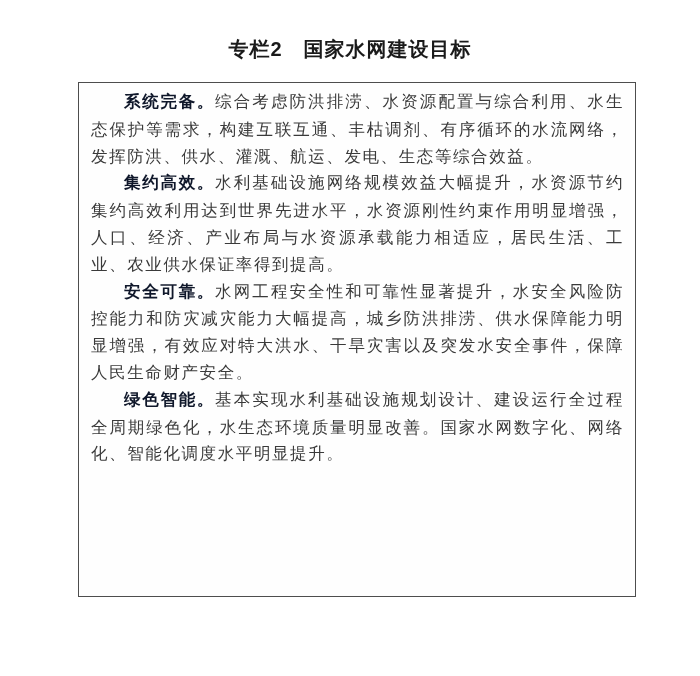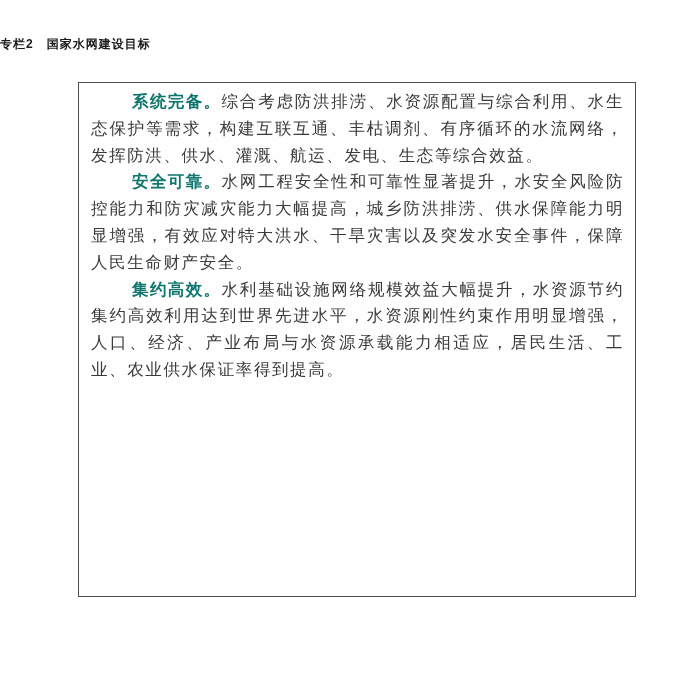--- a/index.html
+++ b/index.html
@@ -13,24 +13,24 @@
     height: 676px;
     background: #ffffff;
     font-family: "Liberation Serif", serif;
     overflow: hidden;
   }
   .doc-title {
     position: absolute;
     top: 36px;
     left: 0;
     width: 100%;
-    text-align: left;
+    text-align: center;
     font-family: "Liberation Sans", sans-serif;
     font-weight: bold;
-    font-size: 12px;
+    font-size: 20px;
     letter-spacing: 1px;
     color: #1a1a1a;
     margin: 0;
   }
   .goal-box {
     position: absolute;
     left: 78px;
     top: 82px;
     width: 533px;
     height: 497px;
@@ -42,39 +42,39 @@
     margin: 0;
     font-size: 16.5px;
     line-height: 26.8px;
     color: #3a3a3a;
     text-align: justify;
     text-justify: inter-character;
     text-indent: 2em;
     letter-spacing: 1.6px;
   }
   .goal-box p strong {
-    font-family: Liberation Serif, serif;
+    font-family: Liberation Mono, monospace;
     font-weight: bold;
-    color: #0f766e;
+    color: #0f172a;
     letter-spacing: 1.2px;
-    margin-left: 8px;
   }
 </style>
 </head>
 <body>
 
 <div class="page">
 
   <h1 class="doc-title">专栏2　国家水网建设目标</h1>
 
   <div class="goal-box">
 
     <p><strong>系统完备。</strong><span>综合考虑防洪排涝、水资源配置与综合利用、水生态保护等需求，构建互联互通、丰枯调剂、有序循环的水流网络，发挥防洪、供水、灌溉、航运、发电、生态等综合效益。</span></p>
 
+    <p><strong>集约高效。</strong><span>水利基础设施网络规模效益大幅提升，水资源节约集约高效利用达到世界先进水平，水资源刚性约束作用明显增强，人口、经济、产业布局与水资源承载能力相适应，居民生活、工业、农业供水保证率得到提高。</span></p>
+
     <p><strong>安全可靠。</strong><span>水网工程安全性和可靠性显著提升，水安全风险防控能力和防灾减灾能力大幅提高，城乡防洪排涝、供水保障能力明显增强，有效应对特大洪水、干旱灾害以及突发水安全事件，保障人民生命财产安全。</span></p>
 
-    <p><strong>集约高效。</strong><span>水利基础设施网络规模效益大幅提升，水资源节约集约高效利用达到世界先进水平，水资源刚性约束作用明显增强，人口、经济、产业布局与水资源承载能力相适应，居民生活、工业、农业供水保证率得到提高。</span></p>
-
+    <p><strong>绿色智能。</strong><span>基本实现水利基础设施规划设计、建设运行全过程全周期绿色化，水生态环境质量明显改善。国家水网数字化、网络化、智能化调度水平明显提升。</span></p>
 
 
 
   </div>
 </div>
 
 </body></html>

